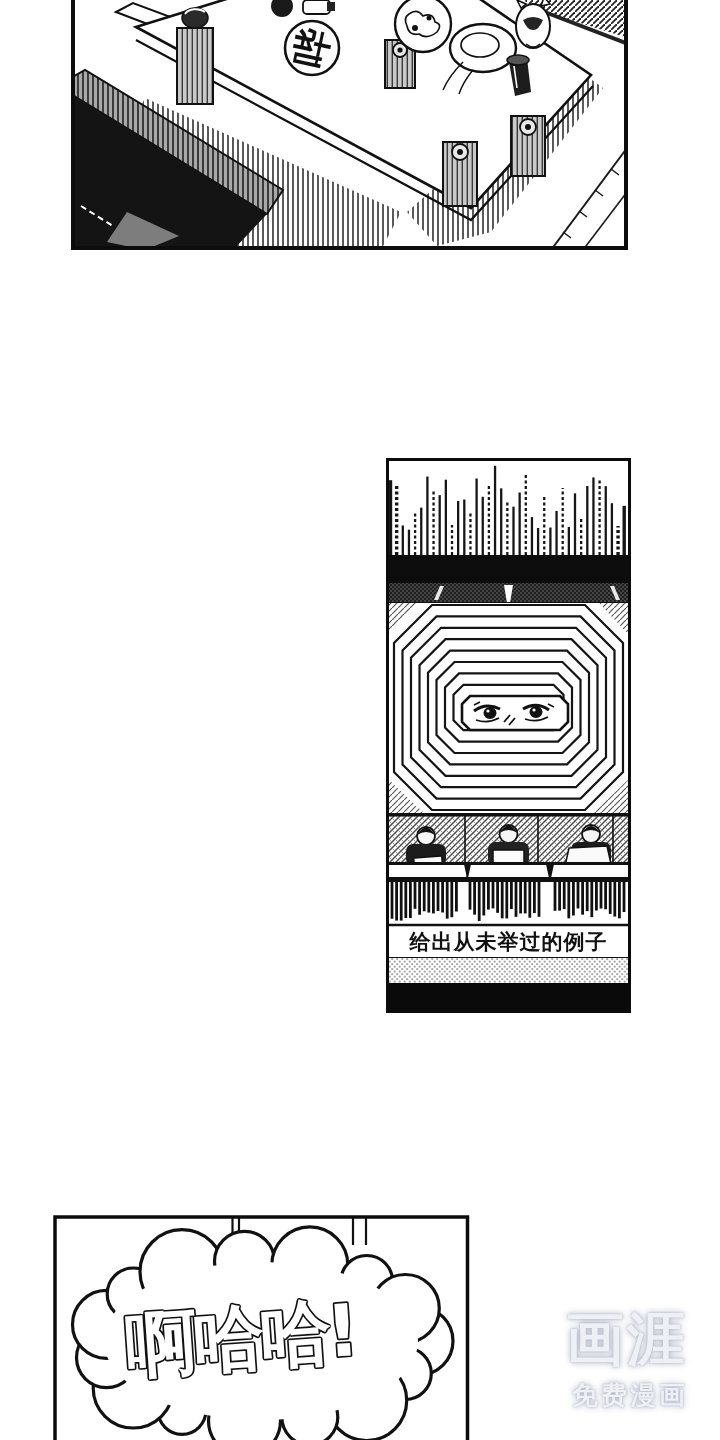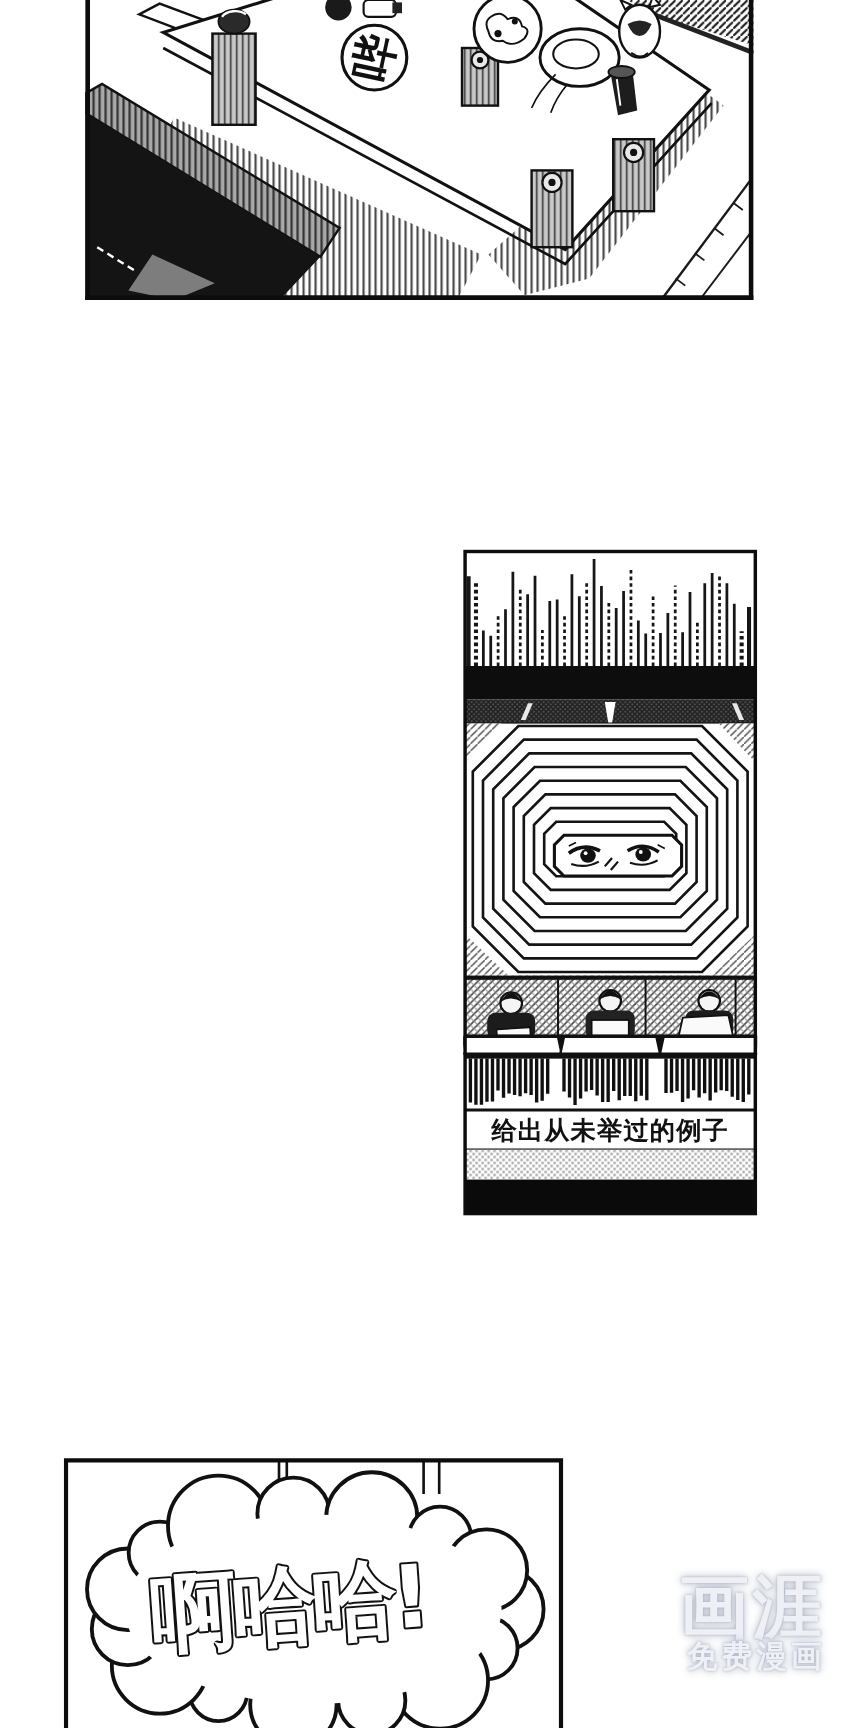--- a/index.html
+++ b/index.html
@@ -4,21 +4,21 @@
 <style>
   html,body{margin:0;padding:0;background:#ffffff;}
   #page{position:relative;width:720px;height:1440px;background:#ffffff;overflow:hidden;
         font-family:"DejaVu Sans","Liberation Sans",sans-serif;}
   svg{position:absolute;display:block;}
   #panel-living-room{left:71px;top:0;}
   #panel-tv-studio{left:386px;top:458px;}
   #panel-laughter{left:53px;top:1215px;}
   .watermark{position:absolute;left:566px;top:1310px;text-align:right;line-height:1;user-select:none;}
   .wm-logo{font-size:58px;font-weight:900;letter-spacing:3px;}
-  .wm-tagline{font-size:26px;font-weight:700;letter-spacing:3px;margin-top:0;}
+  .wm-tagline{font-size:26px;font-weight:700;letter-spacing:3px;margin-top:14px;}
   .svgtext{font-family:"DejaVu Sans","Liberation Sans",sans-serif;}
 </style>
 </head>
 <body>
 
 <div id="page">
 
   <svg id="panel-living-room" width="557" height="250" viewBox="0 0 557 250">
     <defs>
       <pattern id="p1-vhatch" width="5" height="6" patternUnits="userSpaceOnUse">

